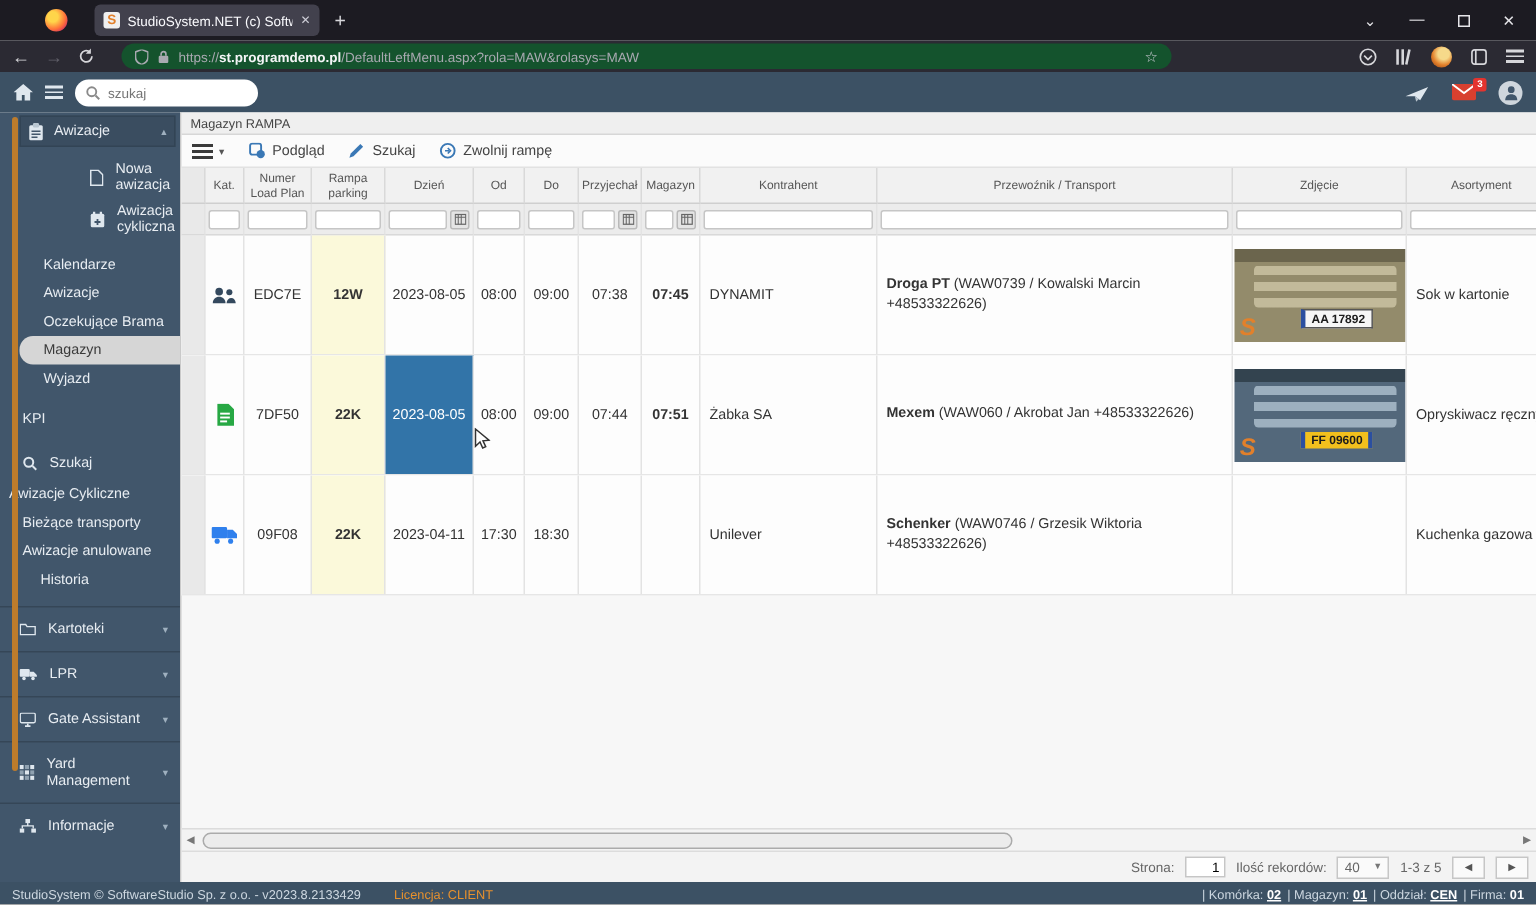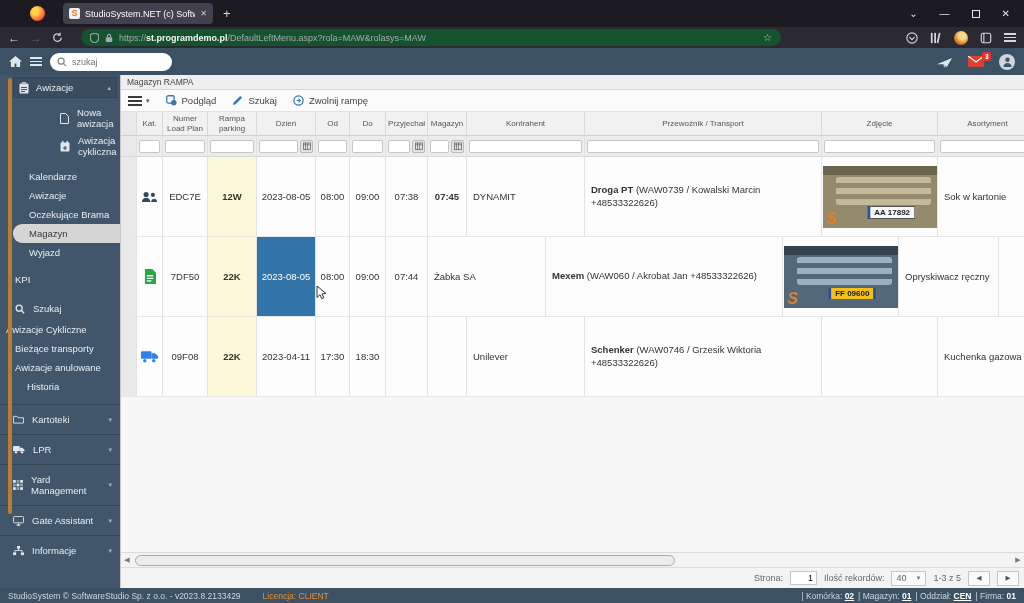--- a/index.html
+++ b/index.html
@@ -337,43 +337,43 @@
               <path d="M8 3h3l2.5 2.5V7H8z" fill="#dfe7ee"></path>
               <circle cx="3.5" cy="8.3" r="1.4" fill="#dfe7ee"></circle>
               <circle cx="10.5" cy="8.3" r="1.4" fill="#dfe7ee"></circle>
             </svg>
         </span>
         <span>LPR</span>
         <span class="caret">▾</span>
       </div>
       <div class="s-section">
         <span>
+          <svg width="11" height="10" viewBox="0 0 12 11">
+              <rect x="0.5" y="0.5" width="11" height="7" rx="1" fill="none" stroke="#dfe7ee" stroke-width="1"></rect>
+              <path d="M4 10h4M6 8v2" stroke="#dfe7ee" stroke-width="1.2"></path>
+            </svg>
+        </span>
+        <span>Gate Assistant</span>
+        <span class="caret">▾</span>
+      </div>
+      <div class="s-section">
+        <span>
           <svg width="10" height="10" viewBox="0 0 12 12">
               <rect x="0" y="0" width="3.3" height="3.3" fill="#dfe7ee"></rect>
               <rect x="4.3" y="0" width="3.3" height="3.3" fill="#8fa1b0"></rect>
               <rect x="8.6" y="0" width="3.3" height="3.3" fill="#dfe7ee"></rect>
               <rect x="0" y="4.3" width="3.3" height="3.3" fill="#8fa1b0"></rect>
               <rect x="4.3" y="4.3" width="3.3" height="3.3" fill="#dfe7ee"></rect>
               <rect x="8.6" y="4.3" width="3.3" height="3.3" fill="#8fa1b0"></rect>
               <rect x="0" y="8.6" width="3.3" height="3.3" fill="#dfe7ee"></rect>
               <rect x="4.3" y="8.6" width="3.3" height="3.3" fill="#8fa1b0"></rect>
               <rect x="8.6" y="8.6" width="3.3" height="3.3" fill="#dfe7ee"></rect>
             </svg>
         </span>
         <span>Yard Management</span>
-        <span class="caret">▾</span>
-      </div>
-      <div class="s-section">
-        <span>
-          <svg width="11" height="10" viewBox="0 0 12 11">
-              <rect x="0.5" y="0.5" width="11" height="7" rx="1" fill="none" stroke="#dfe7ee" stroke-width="1"></rect>
-              <path d="M4 10h4M6 8v2" stroke="#dfe7ee" stroke-width="1.2"></path>
-            </svg>
-        </span>
-        <span>Gate Assistant</span>
         <span class="caret">▾</span>
       </div>
       <div class="s-section">
         <span>
           <svg width="11" height="10" viewBox="0 0 12 11">
               <rect x="4.3" y="0" width="3.4" height="3" fill="#dfe7ee"></rect>
               <rect x="0" y="7" width="3.4" height="3" fill="#dfe7ee"></rect>
               <rect x="8.6" y="7" width="3.4" height="3" fill="#dfe7ee"></rect>
               <path d="M6 3v2M2 7V5h8v2" fill="none" stroke="#dfe7ee" stroke-width="1"></path>
             </svg>
@@ -543,20 +543,21 @@
                   <rect x="3" y="12.1" width="5" height="1.4" fill="#fff"></rect>
                 </svg>
               </span>
             </div>
           <div class="cell c2">7DF50</div>
           <div class="cell c3 ramp">22K</div>
           <div class="cell c4 daysel">2023-08-05</div>
           <div class="cell c5">08:00</div>
           <div class="cell c6">09:00</div>
           <div class="cell c7">07:44</div>
+          <div class="cell c8 boldtime">07:51</div>
           <div class="cell c9 left">Żabka SA</div>
           <div class="cell c10 left">
               <span class="carrier"><b>Mexem</b> <span>(WAW060 / Akrobat Jan +48533322626)</span></span>
             </div>
           <div class="cell c11 photo-cell">
               <div class="photo blue">
                 <div class="grille"></div>
                 <span class="plate yellow">FF 09600</span>
                 <span class="wm">S</span>
               </div>

